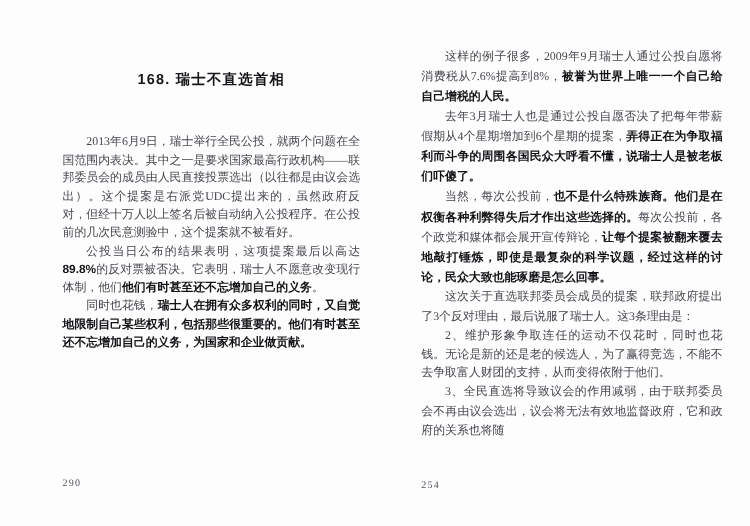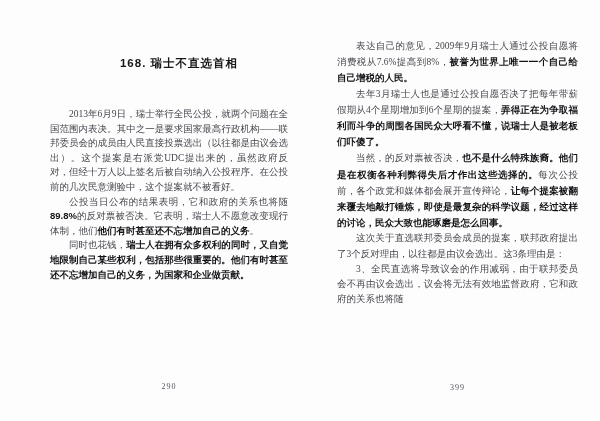--- a/index.html
+++ b/index.html
@@ -2,61 +2,62 @@
 <html><head>
 <meta charset="utf-8">
 <style>
   html,body{margin:0;padding:0;background:#ffffff;}
   .sheet{
     position:relative;width:600px;height:421px;overflow:hidden;
     background:#fdfdfd;
     font-family:"Liberation Serif","DejaVu Serif",serif;
   }
   .chapter-title{
-    position:absolute;left:60px;top:56px;width:238px;
+    position:absolute;left:50px;top:56px;width:238px;
     text-align:center;font-size:11.5px;font-weight:700;letter-spacing:1px;
     color:#17171b;
     font-family:"Liberation Sans","DejaVu Sans",sans-serif;
   }
   .page-body{
     position:absolute;text-align:justify;color:#45454d;
     font-size:9.5px;
   }
   .left-body{left:50px;top:107px;width:238px;line-height:14.6px;}
   .right-body{left:337px;top:39px;width:241px;line-height:15.2px;}
   .para{margin:0;text-indent:2em;}
   .seg-bold{
     font-weight:700;color:#131317;
     font-family:"Liberation Sans","DejaVu Sans",sans-serif;
   }
   .pagenum{
-    position:absolute;font-size:8px;color:#56565e;text-align:center;
+    position:absolute;font-size:8px;color:#56565e;text-align:left;
     letter-spacing:1px;
   }
   .pagenum-left{left:50px;top:382px;width:238px;}
   .pagenum-right{left:337px;top:383px;width:241px;}
 </style>
 </head>
 <body>
 
 <div class="sheet">
 
   <div class="chapter-title">168. 瑞士不直选首相</div>
 
   <div class="page-body left-body">
       <p class="para"><span class="seg">2013年6月9日，瑞士举行全民公投，就两个问题在全国范围内表决。其中之一是要求国家最高行政机构——联邦委员会的成员由人民直接投票选出（以往都是由议会选出）。这个提案是右派党UDC提出来的，虽然政府反对，但经十万人以上签名后被自动纳入公投程序。在公投前的几次民意测验中，这个提案就不被看好。</span></p>
-      <p class="para"><span class="seg">公投当日公布的结果表明，它和政府的关系也将随</span><span class="seg-bold">89.8%</span><span class="seg">的反对票被否决。它表明，瑞士人不愿意改变现行体制，他们</span><span class="seg-bold">他们有时甚至还不忘增加自己的义务</span><span class="seg">。</span></p>
+      <p class="para"><span class="seg">公投当日公布的结果表明，这项提案最后以高达</span><span class="seg-bold">89.8%</span><span class="seg">的反对票被否决。它表明，瑞士人不愿意改变现行体制，他们</span><span class="seg-bold">他们有时甚至还不忘增加自己的义务</span><span class="seg">。</span></p>
       <p class="para"><span class="seg">同时也花钱，</span><span class="seg-bold">瑞士人在拥有众多权利的同时，又自觉地限制自己某些权利，包括那些很重要的。他们有时甚至还不忘增加自己的义务，为国家和企业做贡献。</span></p>
     </div>
 
   <div class="page-body right-body">
-      <p class="para"><span class="seg">表达自己的意见，2009年9月瑞士人通过公投自愿将消费税从7.6%提高到8%，</span><span class="seg-bold">被誉为世界上唯一一个自己给自己增税的人民。</span></p>
+      <p class="para"><span class="seg">这样的例子很多，2009年9月瑞士人通过公投自愿将消费税从7.6%提高到8%，</span><span class="seg-bold">被誉为世界上唯一一个自己给自己增税的人民。</span></p>
       <p class="para"><span class="seg">去年3月瑞士人也是通过公投自愿否决了把每年带薪假期从4个星期增加到6个星期的提案，</span><span class="seg-bold">弄得正在为争取福利而斗争的周围各国民众大呼看不懂，说瑞士人是被老板们吓傻了。</span></p>
-      <p class="para"><span class="seg">当然，的反对票被否决，</span><span class="seg-bold">也不是什么特殊族裔。他们是在权衡各种利弊得失后才作出这些选择的。</span><span class="seg">每次公投前，各个政党和媒体都会展开宣传辩论，</span><span class="seg-bold">让每个提案被翻来覆去地敲打锤炼，即使是最复杂的科学议题，经过这样的讨论，民众大致也能琢磨是怎么回事。</span></p>
-      <p class="para"><span class="seg">这次关于直选联邦委员会成员的提案，联邦政府提出了3个反对理由，以往都是由议会选出。这3条理由是：</span></p>
+      <p class="para"><span class="seg">当然，每次公投前，</span><span class="seg-bold">也不是什么特殊族裔。他们是在权衡各种利弊得失后才作出这些选择的。</span><span class="seg">每次公投前，各个政党和媒体都会展开宣传辩论，</span><span class="seg-bold">让每个提案被翻来覆去地敲打锤炼，即使是最复杂的科学议题，经过这样的讨论，民众大致也能琢磨是怎么回事。</span></p>
+      <p class="para"><span class="seg">这次关于直选联邦委员会成员的提案，联邦政府提出了3个反对理由，最后说服了瑞士人。这3条理由是：</span></p>
+      <p class="para"><span class="seg">2、维护形象争取连任的运动不仅花时，同时也花钱。无论是新的还是老的候选人，为了赢得竞选，不能不去争取富人财团的支持，从而变得依附于他们。</span></p>
       <p class="para"><span class="seg">3、全民直选将导致议会的作用减弱，由于联邦委员会不再由议会选出，议会将无法有效地监督政府，它和政府的关系也将随</span></p>
     </div>
 
   <div class="pagenum pagenum-left">290</div>
 
-  <div class="pagenum pagenum-right">399</div>
+  <div class="pagenum pagenum-right">254</div>
 
 </div>
 
 </body></html>

